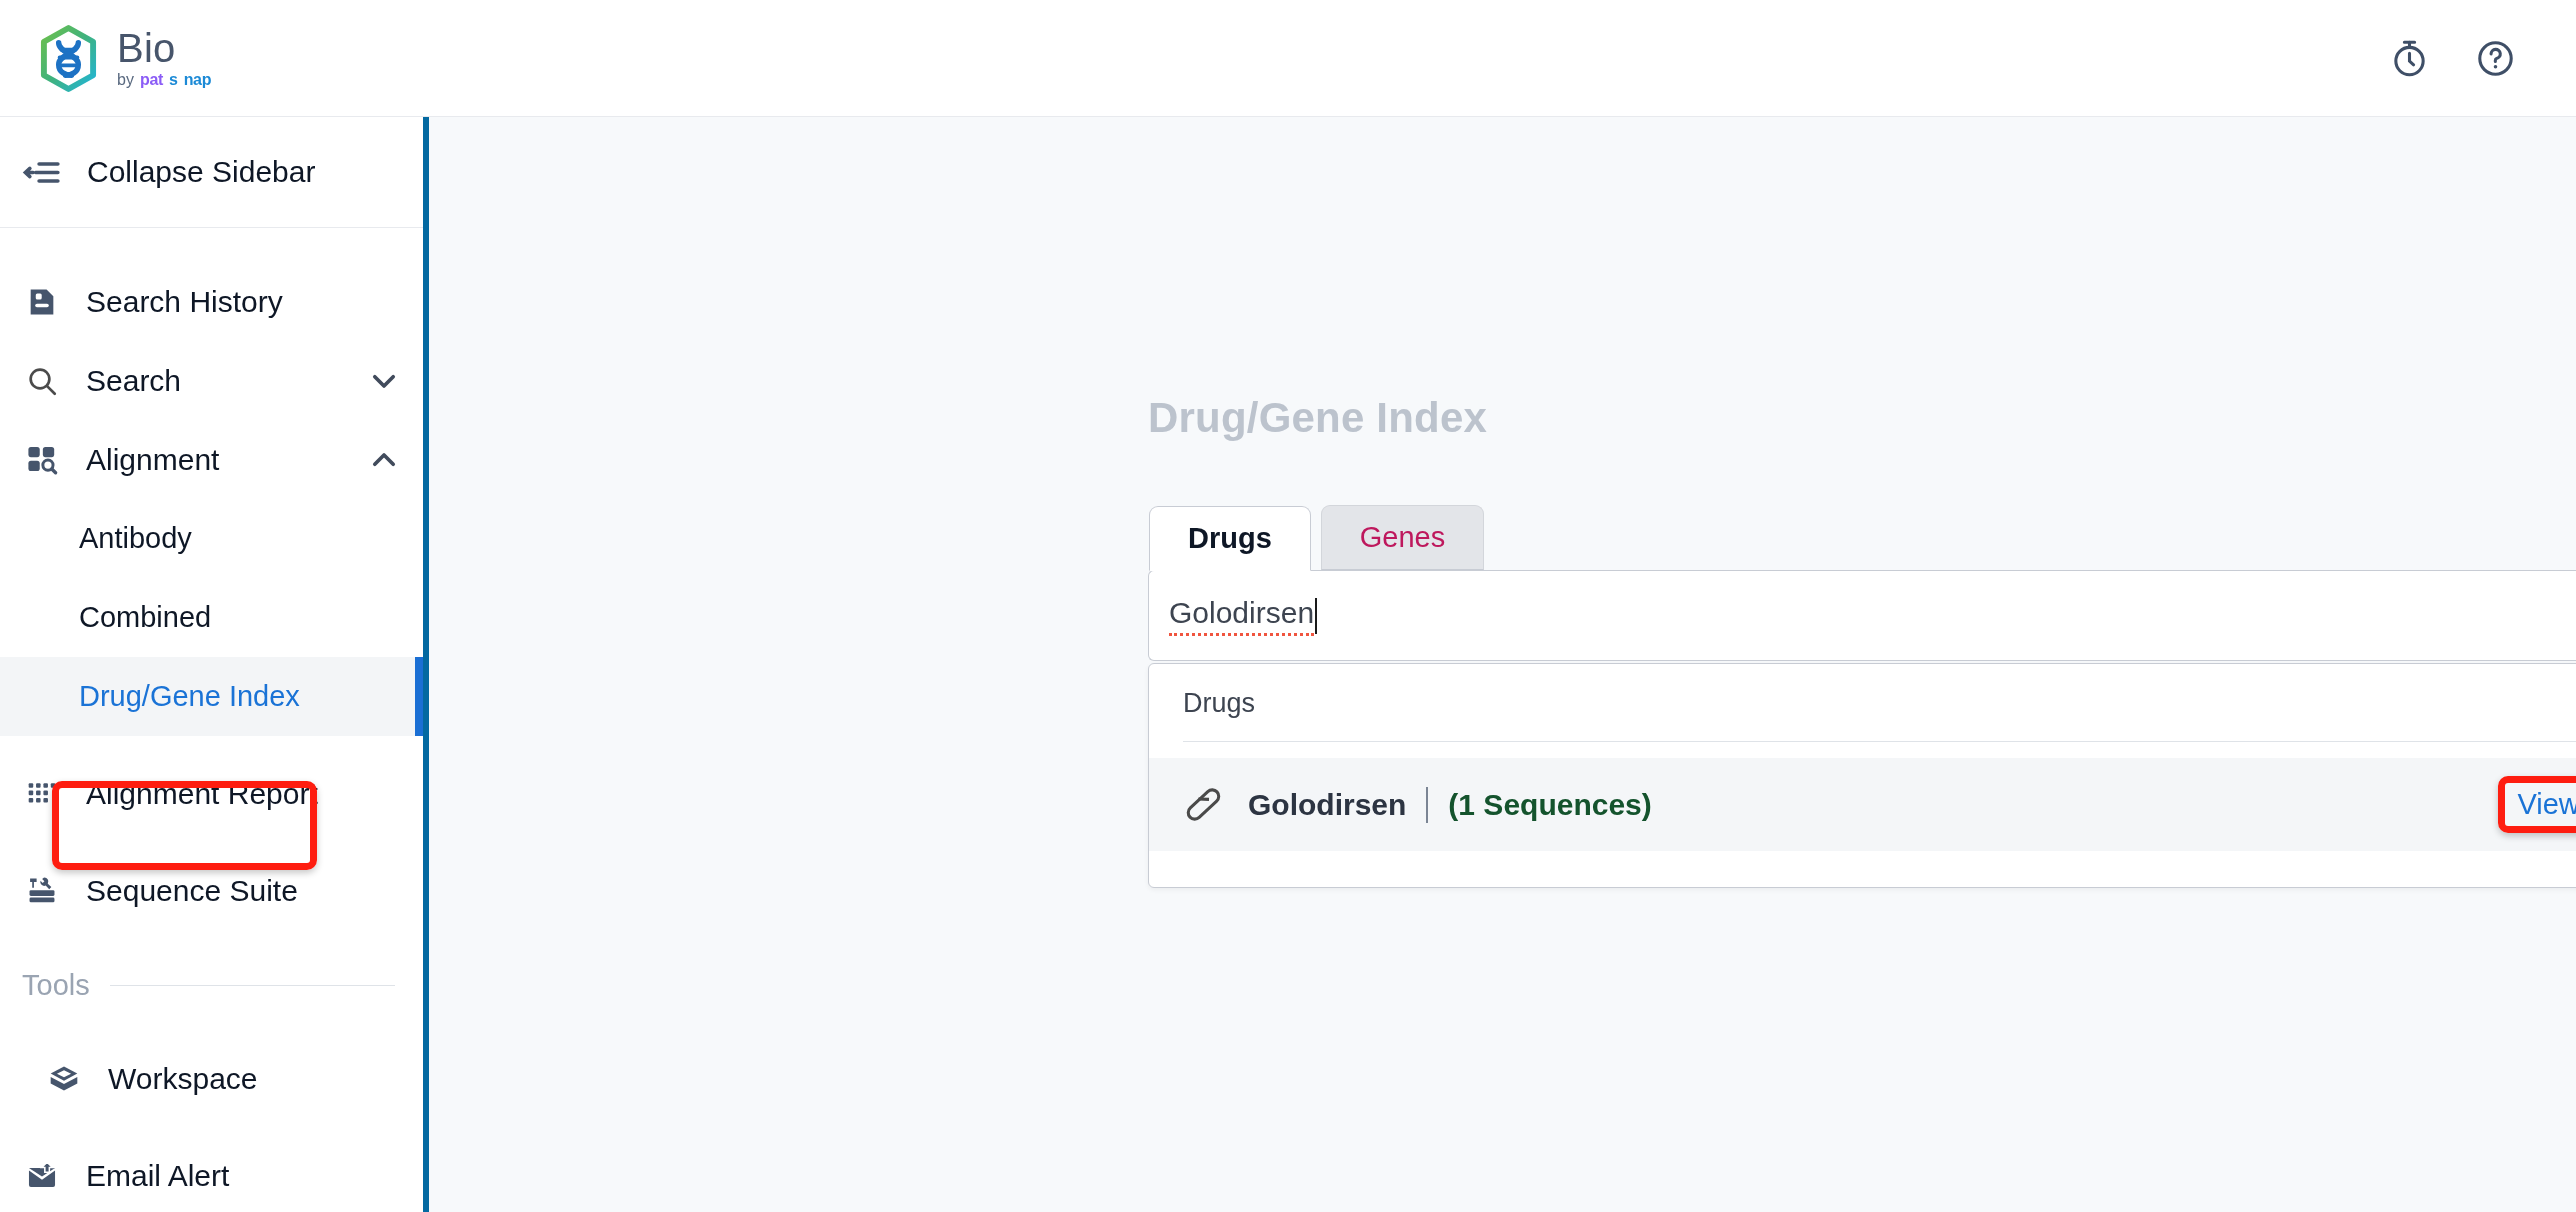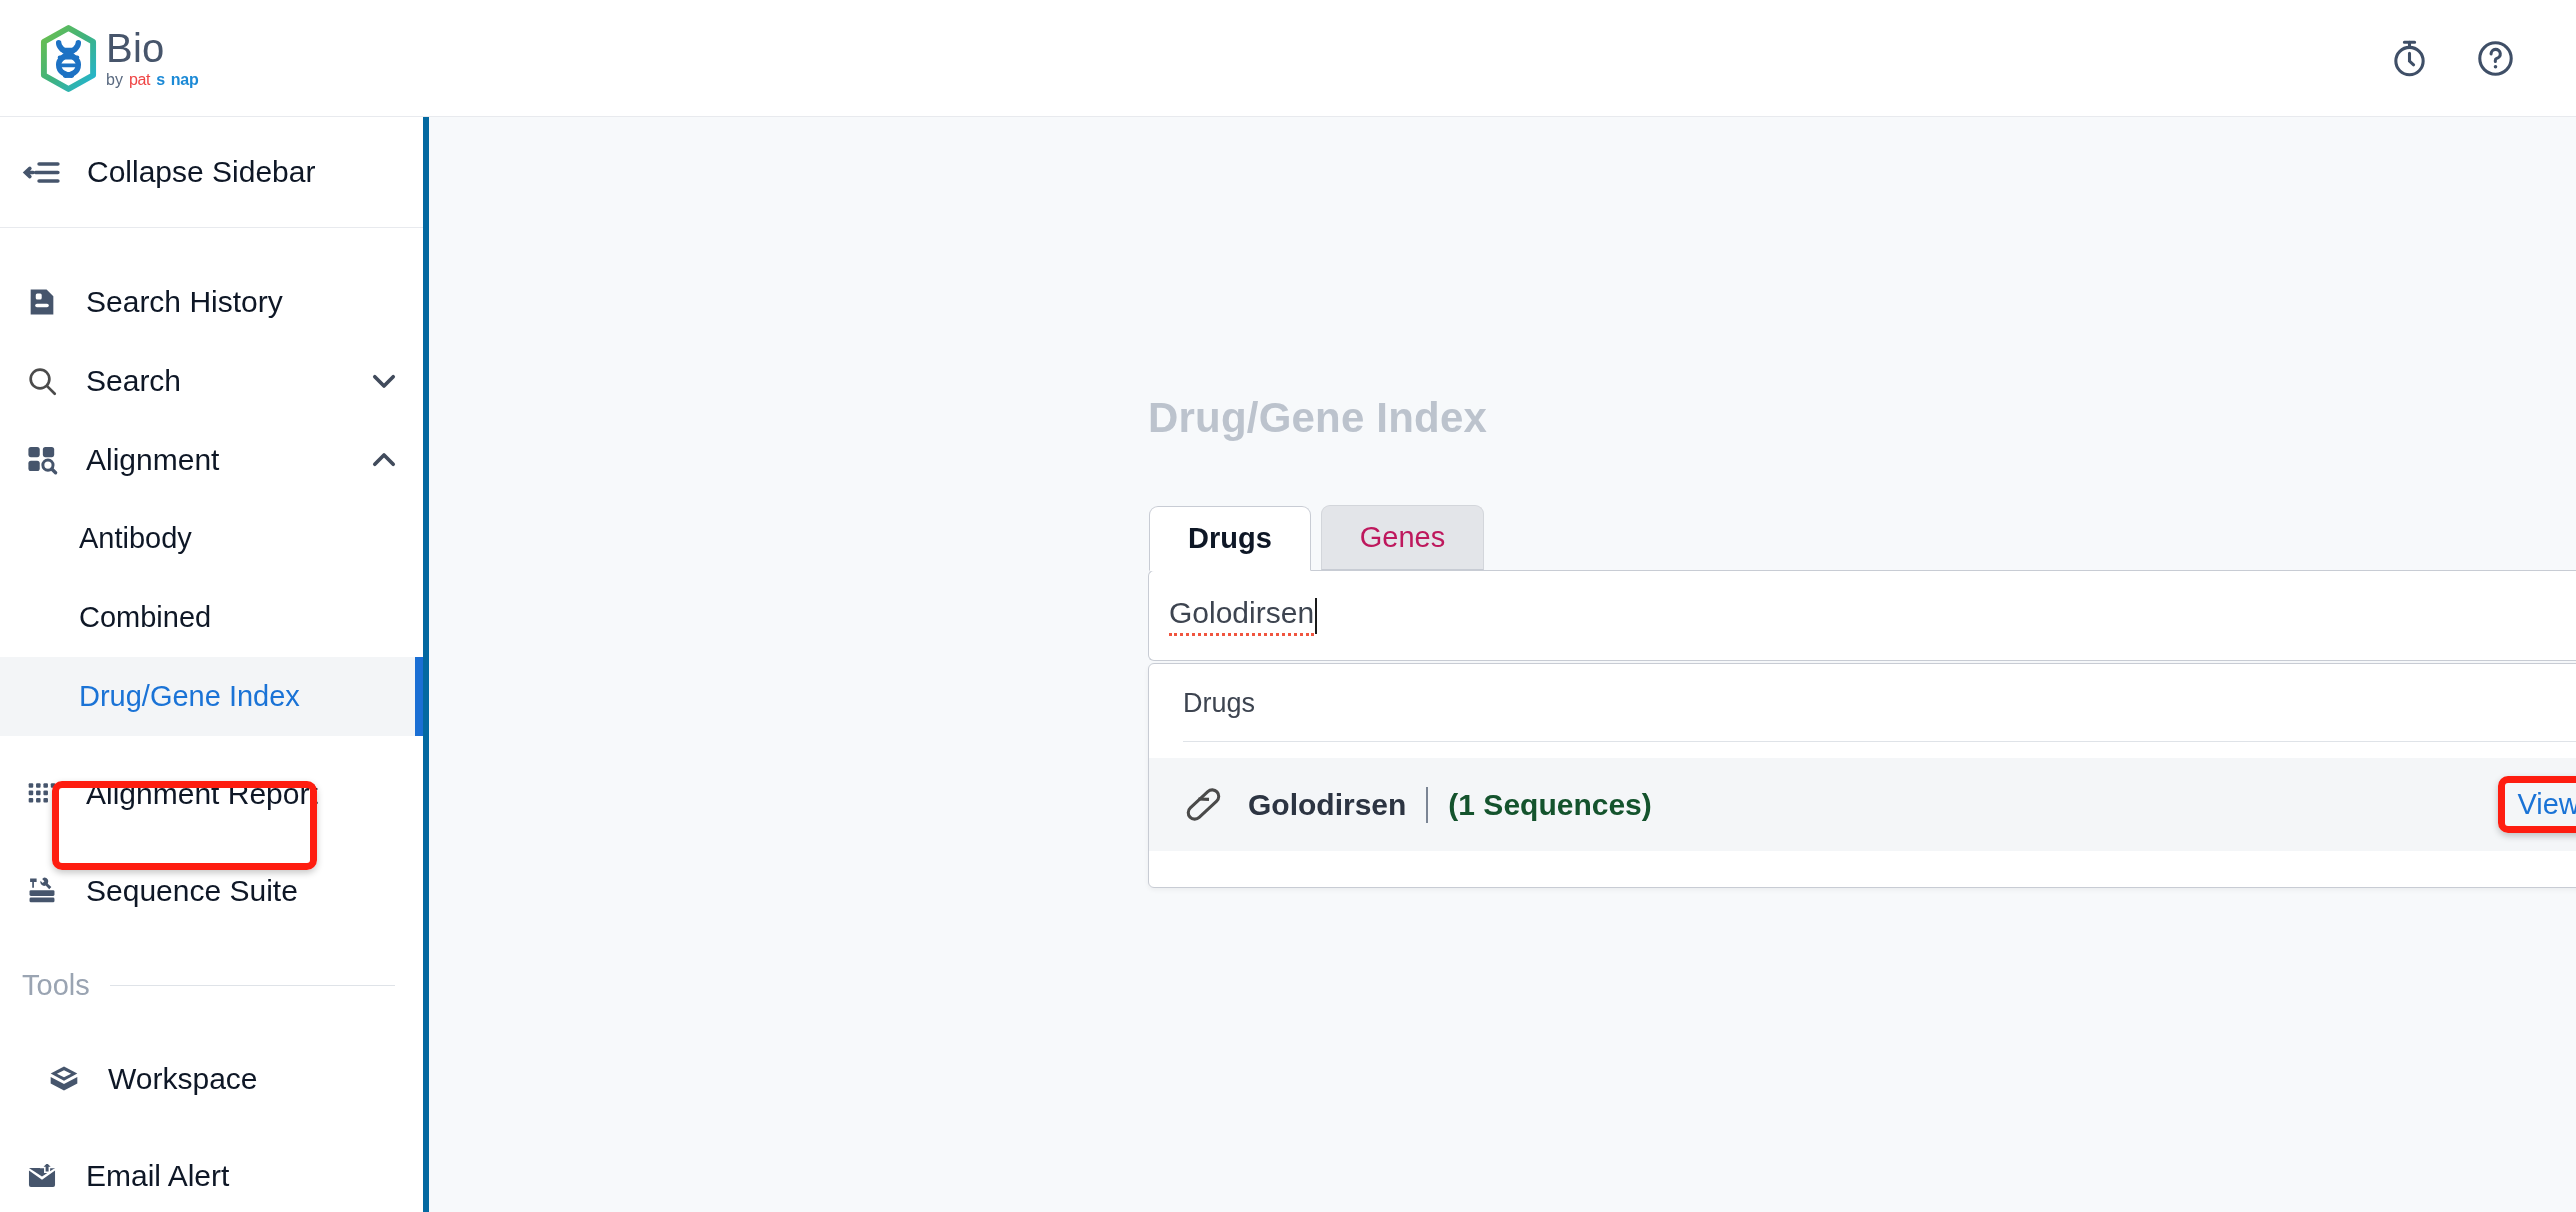--- a/index.html
+++ b/index.html
@@ -13,30 +13,30 @@
 
   
   .topbar {
     height: 117px; flex: 0 0 117px;
     background: #ffffff;
     border-bottom: 1px solid #e8eaee;
     display: flex; align-items: center; justify-content: space-between;
     padding: 0 38px 0 38px;
     position: relative; z-index: 6;
   }
-  .brand { display: flex; align-items: center; gap: 7px; }
+  .brand { display: flex; align-items: center; gap: 18px; }
   .brand-logo { width: 61px; height: 67px; flex: 0 0 61px; }
   .brand-text { display: flex; flex-direction: column; justify-content: center; line-height: 1; }
   .brand-title {
     font-size: 40px; color: #47556b; letter-spacing: 0.2px;
     font-weight: 400; margin-bottom: 4px;
   }
   .brand-sub { font-size: 16px; display: flex; align-items: baseline; gap: 6px; }
   .brand-by { color: #5a6a80; font-weight: 400; }
-  .brand-pat { color: #ef4444; font-weight: 400; letter-spacing: -0.3px; }
+  .brand-pat { color: #8b5cf6; font-weight: 700; letter-spacing: -0.3px; }
   .brand-s   { color: #1c8ad6; font-weight: 700; letter-spacing: -0.3px; }
   .brand-nap { color: #1c8ad6; font-weight: 700; letter-spacing: -0.3px; }
 
   .topbar-actions { display: flex; align-items: center; gap: 45px; padding-right: 22px; }
   .topbar-icon { width: 41px; height: 41px; color: #3f4f67; cursor: pointer; }
 
   
   .body-row { flex: 1 1 auto; display: flex; min-height: 0; position: relative; }
 
   

